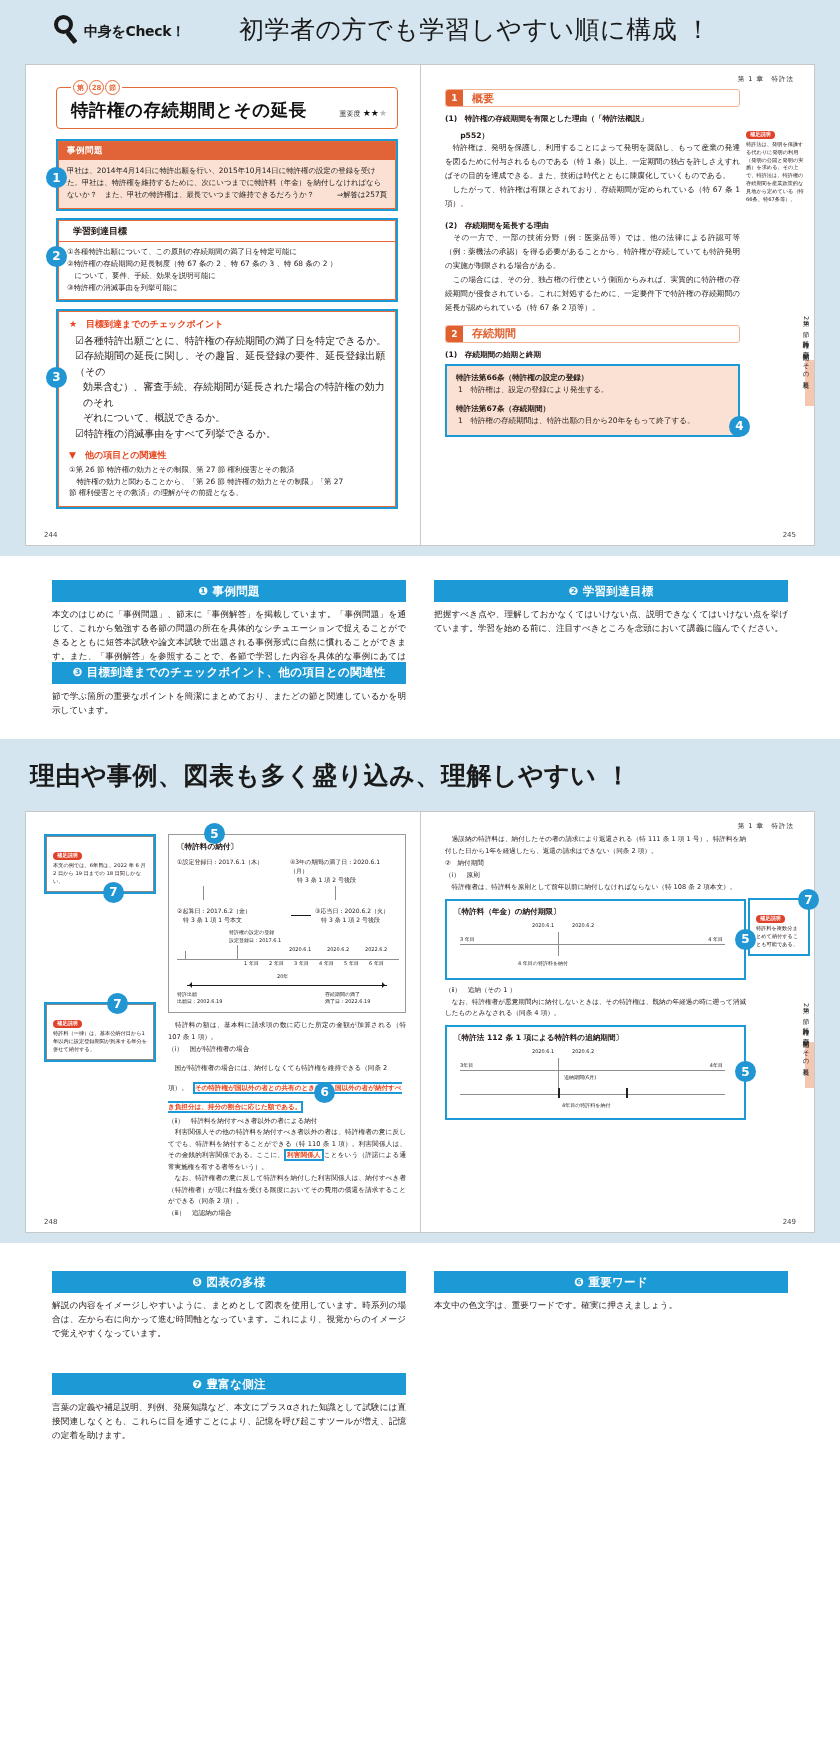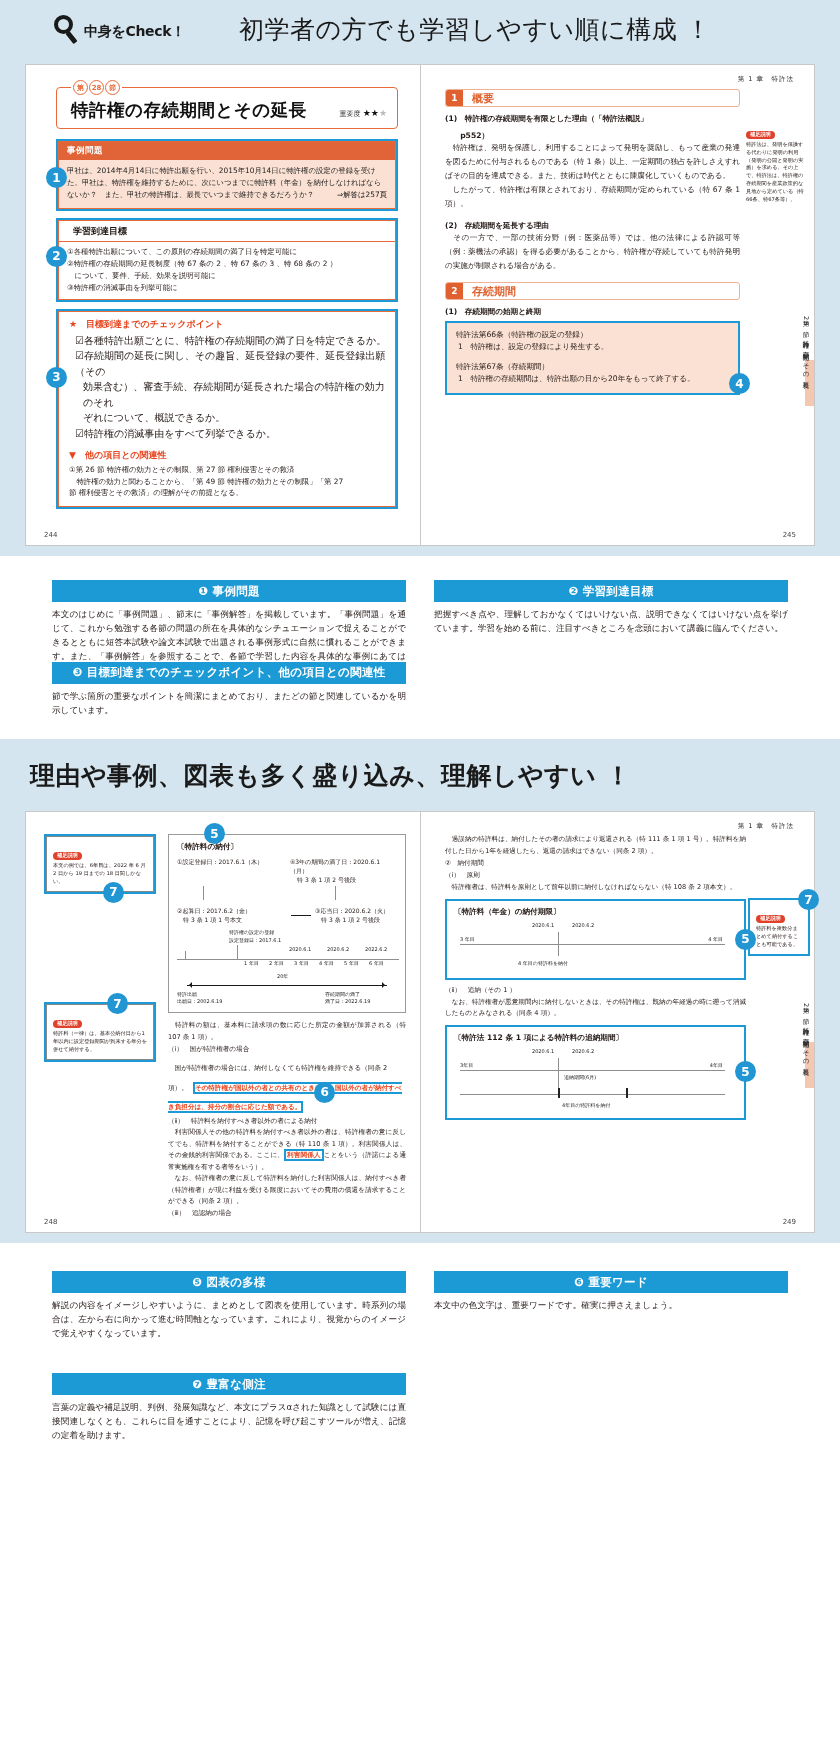--- a/index.html
+++ b/index.html
@@ -116,21 +116,21 @@
   .sec-bar .t { color: #e0612f; font-weight: bold; font-size: 11px; padding-left: 9px; display:flex; align-items:center; }
   .bodytxt { font-size: 7.6px; line-height: 1.85; text-align: justify; }
   .h3 { font-weight: bold; font-size: 7.6px; margin-top: 7px; }
   .sidenote { position: absolute; top: 56px; right: 6px; width: 62px; }
   .sn-tag {
     background: #e0412a; color: #fff; font-size: 5.2px; font-weight: bold;
     border-radius: 6px; padding: 0.5px 4px; display: inline-block;
   }
   .sn-body { font-size: 5.2px; line-height: 1.5; margin-top: 1px; }
   .law-box { background: #fae1d3; padding: 7px 9px; }
-  .law-h { font-weight: normal; font-size: 7.6px; }
+  .law-h { font-weight: bold; font-size: 7.6px; }
   .law-l { font-size: 7.6px; line-height: 1.8; padding-left: 2px; }
 
   
   .expl-wrap { padding: 24px 52px 22px 52px; display: grid; grid-template-columns: 1fr 1fr; gap: 18px 28px; }
   .expl-head {
     background: #1b9ad6; color: #fff; font-weight: bold; font-size: 11.5px;
     text-align: center; padding: 3.5px 0; letter-spacing: .3px;
   }
   .expl-body { font-size: 8.6px; line-height: 1.62; margin-top: 6px; text-align: justify; }
   .sn-inner { border: 1px solid #888; background:#fff; padding: 5px 6px; }
@@ -209,21 +209,21 @@
       <span class="num-bubble" style="top:56px;">3</span>
       <div class="check-box">
         <div class="cp-title">★　目標到達までのチェックポイント</div>
         <div class="cp-line">☑各種特許出願ごとに、特許権の存続期間の満了日を特定できるか。</div>
         <div class="cp-line">☑存続期間の延長に関し、その趣旨、延長登録の要件、延長登録出願（その</div>
         <div class="cp-line ind">効果含む）、審査手続、存続期間が延長された場合の特許権の効力のそれ</div>
         <div class="cp-line ind">ぞれについて、概説できるか。</div>
         <div class="cp-line">☑特許権の消滅事由をすべて列挙できるか。</div>
         <div class="rel-title">▼　他の項目との関連性</div>
         <div class="rel-line">①第 26 節 特許権の効力とその制限、第 27 節 権利侵害とその救済</div>
-        <div class="rel-line">　特許権の効力と関わることから、「第 49 節 特許権の効力とその制限」「第 27</div>
+        <div class="rel-line">　特許権の効力と関わることから、「第 26 節 特許権の効力とその制限」「第 27</div>
         <div class="rel-line">節 権利侵害とその救済」の理解がその前提となる。</div>
       </div>
     </div>
 
     <div class="pg-num l">244</div>
   </div>
 
   <div class="page right" style="height:480px;">
     <div class="run-head">第 1 章　特許法</div>
     <div class="side-tab-bar"></div>
@@ -233,20 +233,21 @@
       <div class="sec-bar">
         <span class="n">1</span>
         <span class="t">概要</span>
       </div>
       <div class="h3">(1)　特許権の存続期間を有限とした理由（「特許法概説」</div>
       <div class="h3">　　p552）</div>
       <div class="bodytxt">　特許権は、発明を保護し、利用することによって発明を奨励し、もって産業の発達を図るために付与されるものである（特 1 条）以上、一定期間の独占を許しさえすればその目的を達成できる。また、技術は時代とともに陳腐化していくものである。</div>
       <div class="bodytxt">　したがって、特許権は有限とされており、存続期間が定められている（特 67 条 1 項）。</div>
       <div class="h3" style="margin-top:10px;">(2)　存続期間を延長する理由</div>
       <div class="bodytxt">　その一方で、一部の技術分野（例：医薬品等）では、他の法律による許認可等（例：薬機法の承認）を得る必要があることから、特許権が存続していても特許発明の実施が制限される場合がある。</div>
+      <div class="bodytxt">　この場合には、その分、独占権の行使という側面からみれば、実質的に特許権の存続期間が侵食されている。これに対処するために、一定要件下で特許権の存続期間の延長が認められている（特 67 条 2 項等）。</div>
 
       <div class="sec-bar" style="margin-top:9px;">
         <span class="n">2</span>
         <span class="t">存続期間</span>
       </div>
       <div class="h3" style="margin-top:0;">(1)　存続期間の始期と終期</div>
 
       <div class="hl" style="margin:4px 0 0 0;">
         <span class="num-bubble" style="top:50px; right:-12px; left:auto;">4</span>
         <div class="law-box">

